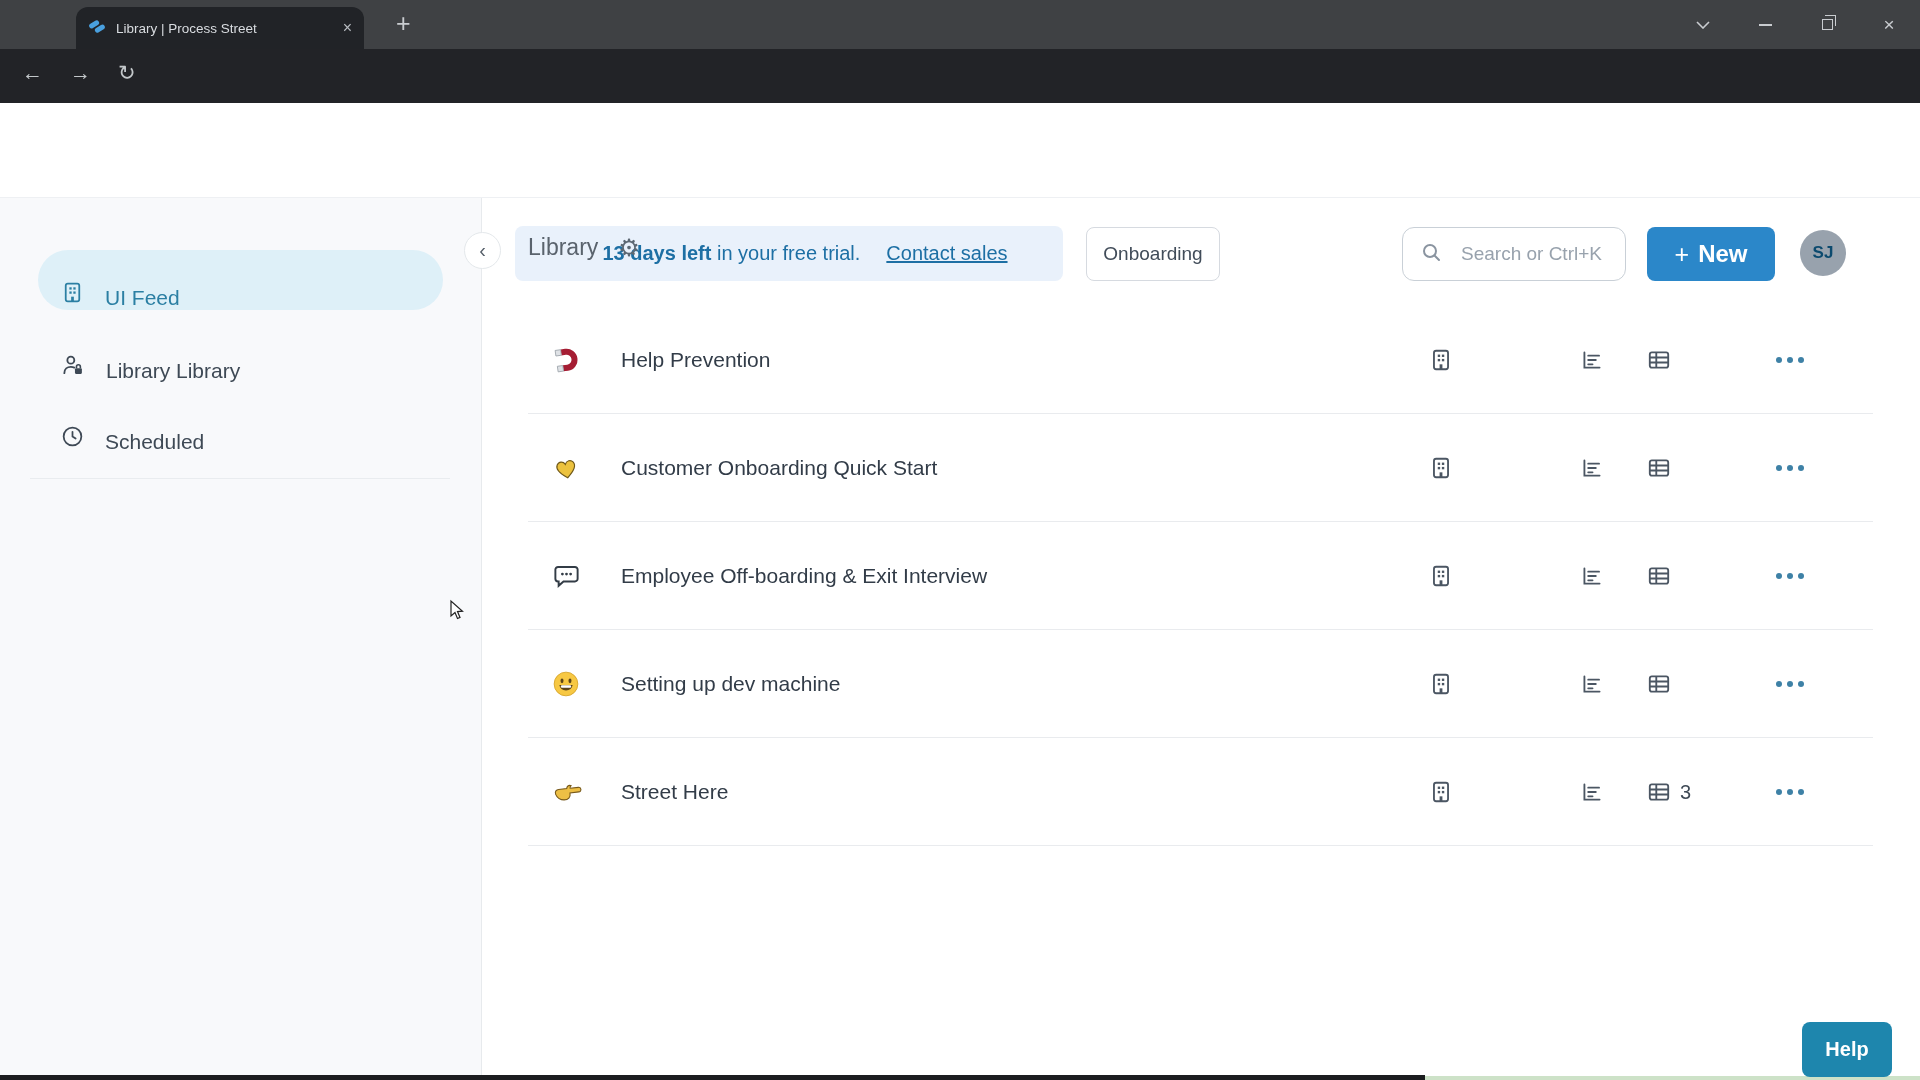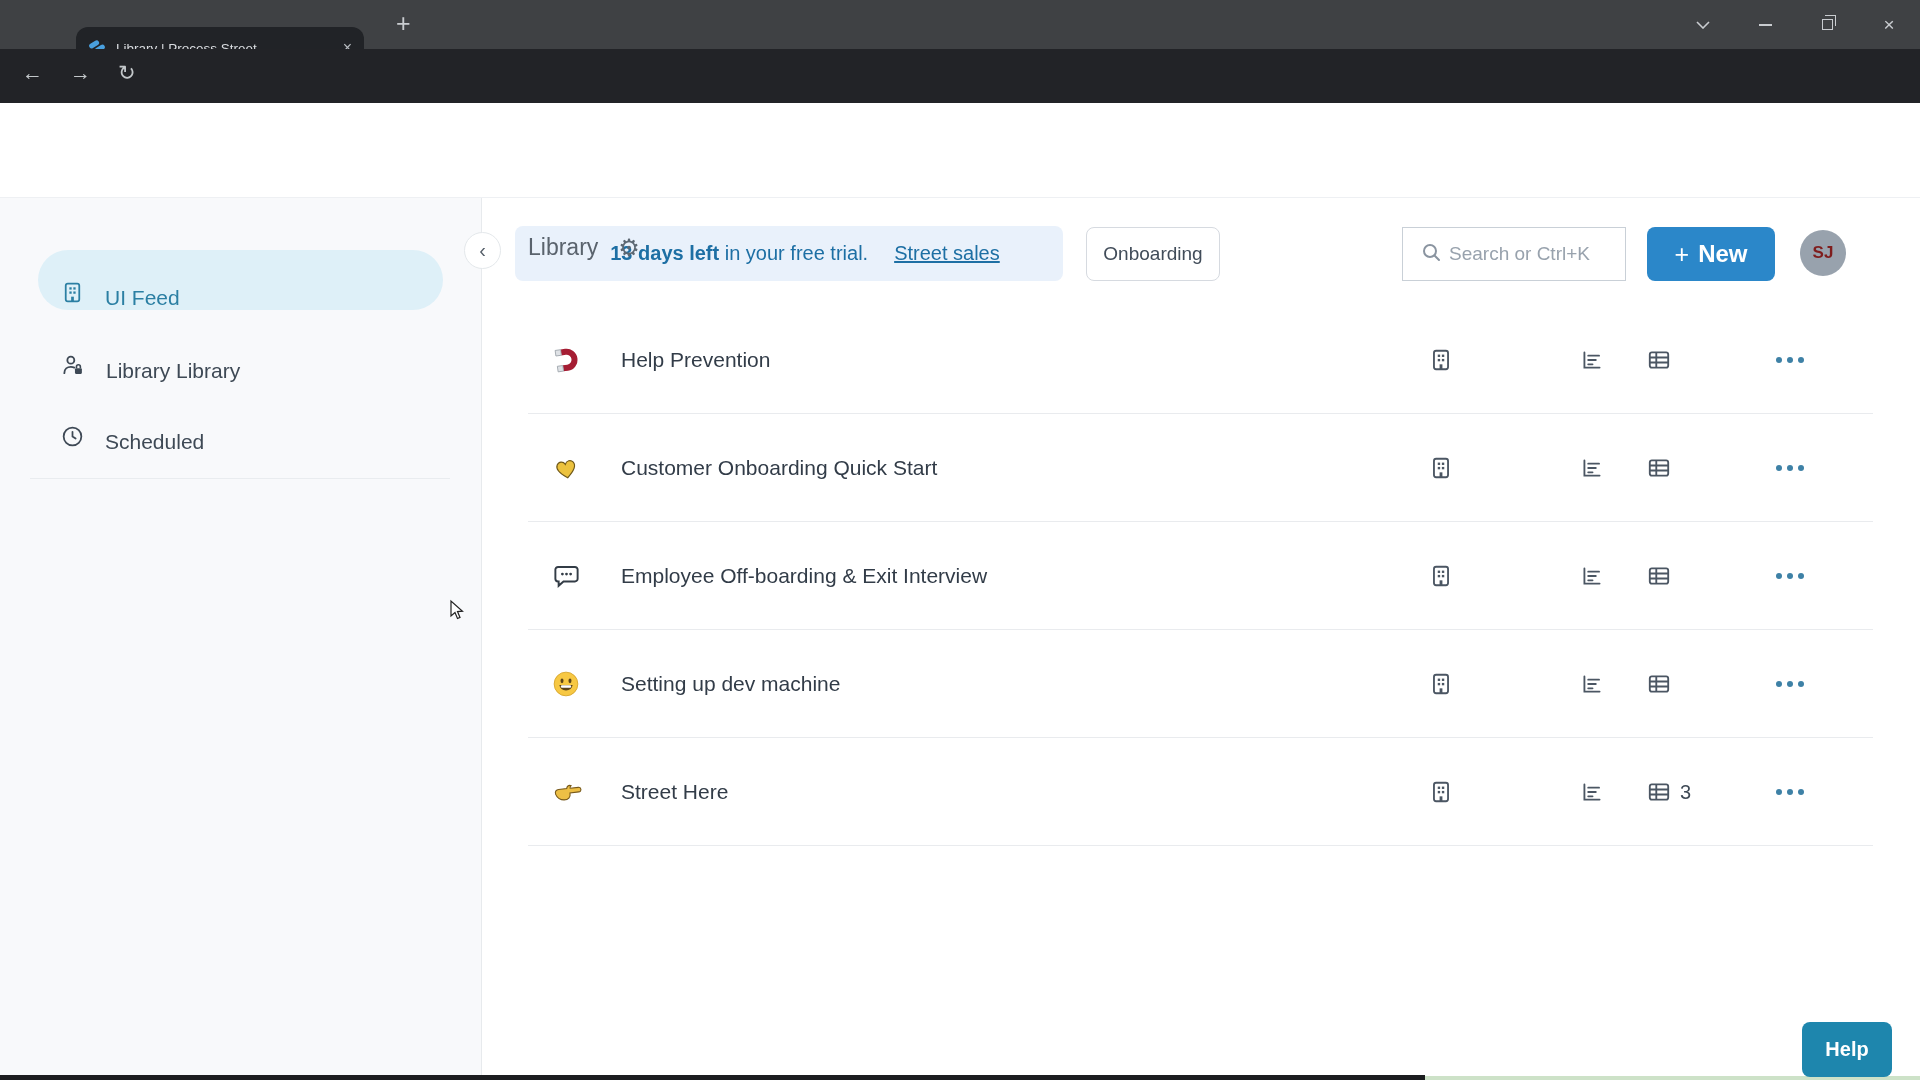--- a/index.html
+++ b/index.html
@@ -2,21 +2,21 @@
 <html><head>
 <meta charset="utf-8">
 <style>
   * { margin:0; padding:0; box-sizing:border-box; }
   body { font-family:"Liberation Sans", sans-serif; background:#fff; }
   .screen { position:relative; width:1920px; height:1080px; overflow:hidden; background:#fff; }
 
   
   .frame { position:absolute; left:0; top:0; width:1920px; height:49px; background:#3f4144; }
   .tab { position:absolute; left:76px; top:7px; width:288px; height:42px; background:#212327;
-         border-radius:12px 12px 0 0; display:flex; align-items:center; padding:0 12px; gap:10px;margin-top:20px; }
+         border-radius:12px 12px 0 0; display:flex; align-items:center; padding:0 12px; gap:10px; }
   .tab-title { flex:1; font-size:13.5px; color:#d9dce0; white-space:nowrap; overflow:hidden; text-overflow:ellipsis; }
   .tab-close { color:#b9bdc2; font-size:16px; cursor:default; }
   .newtab { position:absolute; left:396px; top:9px; font-size:25px; color:#c9ccd0; }
   .winctl { position:absolute; top:0; right:0; height:49px; display:flex; align-items:center; gap:0; }
   .winctl > span { width:62px; text-align:center; color:#c9ccd0; }
   .wc-chev svg { display:block; margin:0 auto; }
   .wc-min i { display:inline-block; width:13px; height:2px; background:#c9ccd0; vertical-align:middle; }
   .wc-rest i { display:inline-block; width:11px; height:11px; border:1.5px solid #c9ccd0; position:relative; }
   .wc-rest i:before { content:""; position:absolute; left:2px; top:-5px; width:10px; height:10px;
                       border-top:1.5px solid #c9ccd0; border-right:1.5px solid #c9ccd0; }
@@ -49,30 +49,30 @@
                  padding:3px 9px; font-size:16px; color:#2f3540; }
   .banner { position:absolute; left:515px; top:123px; width:548px; height:55px; background:#e9f1fb;
             border-radius:8px; display:flex; align-items:center; justify-content:center; gap:26px;padding-left:32px; }
   .banner-text { font-size:20px; color:#1d6fa4; }
   .banner-text b { font-weight:700; }
   .banner-link { font-size:20px; color:#1d6fa4; font-weight:500; text-decoration:underline; }
   .subscribe { position:absolute; left:1086px; top:124px; width:134px; height:54px; border:1px solid #d6dae0;
                border-radius:8px; background:#fff; font-size:19px; color:#414c59;
                display:flex; align-items:center; justify-content:center; font-family:inherit; }
   .searchbox { position:absolute; left:1402px; top:124px; width:224px; height:54px; border:1.5px solid #c9d0d7;
-               border-radius:0; background:#fff; display:flex; align-items:center; padding:0 14px 0 18px; gap:8px; }
+               border-radius:12px; background:#fff; display:flex; align-items:center; padding:0 14px 0 18px; gap:20px; }
   .searchbox input { border:none; outline:none; width:100%; font-size:19px; color:#333; font-family:inherit; }
   .searchbox input::placeholder { color:#98a2ad; }
   .new-btn { position:absolute; left:1647px; top:124px; width:128px; height:54px; background:#2b87c9;
              border:none; border-radius:8px; color:#fff; display:flex; align-items:center; justify-content:center;
              gap:9px; font-family:inherit; }
   .new-plus { font-size:25px; font-weight:400; line-height:1; }
   .new-label { font-size:24px; font-weight:700; }
   .avatar { position:absolute; left:1800px; top:127px; width:46px; height:46px; border-radius:50%;
-            background:#98a2ad; color:#7f1d1d; font-size:17px; font-weight:700;
+            background:#98a2ad; color:#0c4a6e; font-size:17px; font-weight:700;
             display:flex; align-items:center; justify-content:center; }
 
   
   .sidebar { position:absolute; left:0; top:198px; width:482px; height:882px; background:#f8f9fb; border-right:1px solid #e7eaed; }
   .side-item { position:absolute; left:38px; width:405px; height:60px; display:flex; align-items:flex-end;
                padding-left:22px; gap:20px; color:#3e4955; font-size:21px; border-radius:30px; }
   .side-item.active { background:#def0f8; color:#2b7fa3; }
   .side-div { position:absolute; left:30px; top:280px; width:420px; height:1px; background:#e9ecef; }
   .collapse { position:absolute; left:464px; top:232px; width:37px; height:37px; border-radius:50%;
               background:#fff; border:1px solid #e4e8eb; color:#565f69; font-size:20px;
@@ -178,21 +178,21 @@
           <rect x="18" y="22" width="30" height="14" rx="7" fill="#49a0df" transform="rotate(-32 33 29)"></rect>
         </svg>
     </span>
     <span class="nav-link nav-library">Library</span>
     <span class="nav-link nav-reports">Reports</span>
     <span class="nav-link nav-inbox">Inbox</span>
     <span class="inbox-badge">18</span>
 
     <div class="banner">
       <span class="banner-text"><b>13 days left</b> <span>in your free trial.</span></span>
-      <span class="banner-link">Street sales</span>
+      <span class="banner-link">Contact sales</span>
     </div>
 
     <button class="subscribe">Onboarding</button>
 
     <div class="searchbox">
       <span>
         <svg width="20" height="20" viewBox="0 0 20 20" fill="none" stroke="#8a94a0" stroke-width="2" stroke-linecap="round">
             <circle cx="9" cy="9" r="6"></circle>
             <path d="M13.5,13.5 L18,18"></path>
           </svg>

